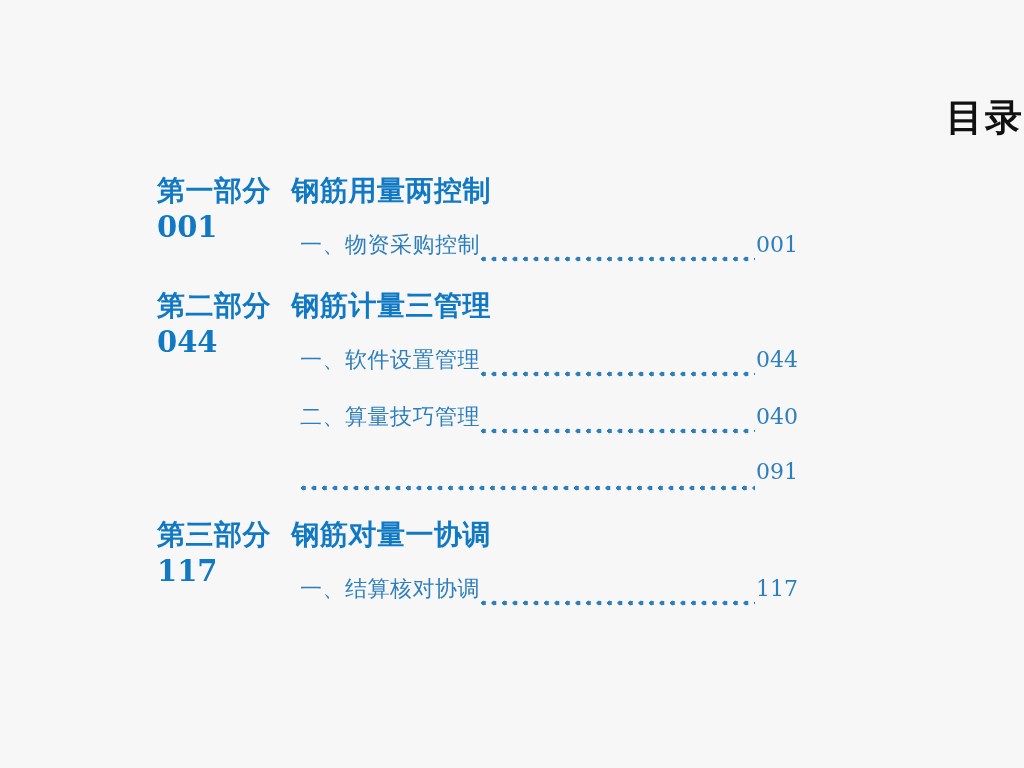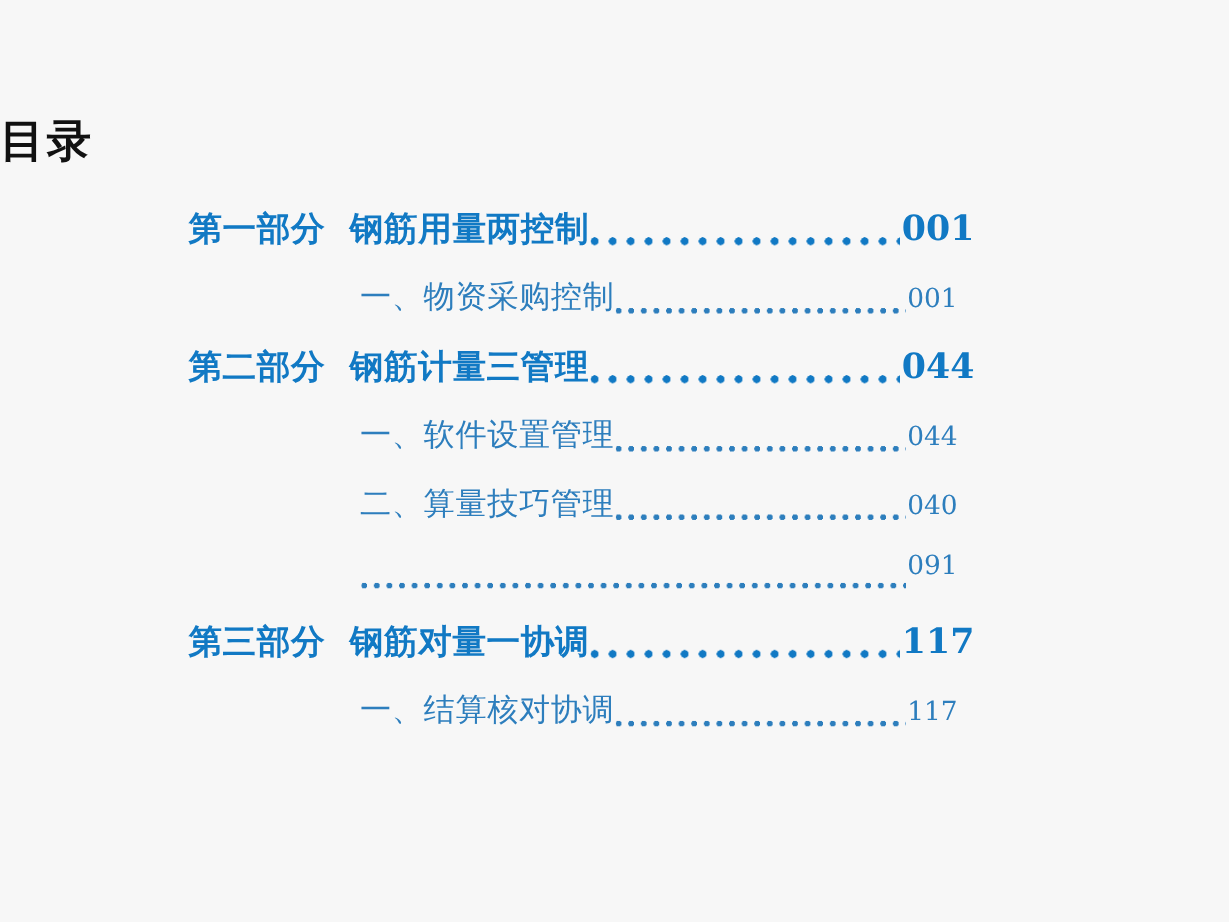--- a/index.html
+++ b/index.html
@@ -22,21 +22,21 @@
     height: 768px;
     box-sizing: border-box;
   }
 
   
   .toc-title {
     position: absolute;
     top: 98px;
     left: 0;
     width: 1024px;
-    text-align: left;
+    text-align: right;
     font-family: "DejaVu Sans", "Liberation Sans", sans-serif;
     font-size: 37px;
     font-weight: 700;
     color: #111111;
     letter-spacing: 2px;
     line-height: 1.1;
   }
 
   
   .toc-list {
@@ -51,20 +51,21 @@
     align-items: baseline;
     box-sizing: border-box;
     width: 1024px;
   }
 
   
   .toc-row.level1 {
     padding-left: 157px;
     padding-right: 212px;
     height: 58px;
+    flex-direction: column;
   }
   .toc-row.level1 .row-label {
     font-family: "DejaVu Sans", "Liberation Sans", sans-serif;
     font-size: 28px;
     font-weight: 700;
     color: #1179c4;
     white-space: pre;
     letter-spacing: 0.5px;
     flex: 0 0 auto;
   }
@@ -100,21 +101,21 @@
   }
 
   
   .toc-row.level2 {
     padding-left: 300px;
     padding-right: 226px;
     height: 57px;
   }
   .toc-row.level2 .row-label {
     font-family: "DejaVu Serif", "Liberation Serif", serif;
-    font-size: 26px;
+    font-size: 22px;
     font-weight: 400;
     color: #2d7ebd;
     white-space: pre;
     flex: 0 0 auto;
     letter-spacing: 0.5px;
   }
   .toc-row.level2 .leader {
     flex: 1 1 auto;
     min-width: 6px;
     height: 22px;

